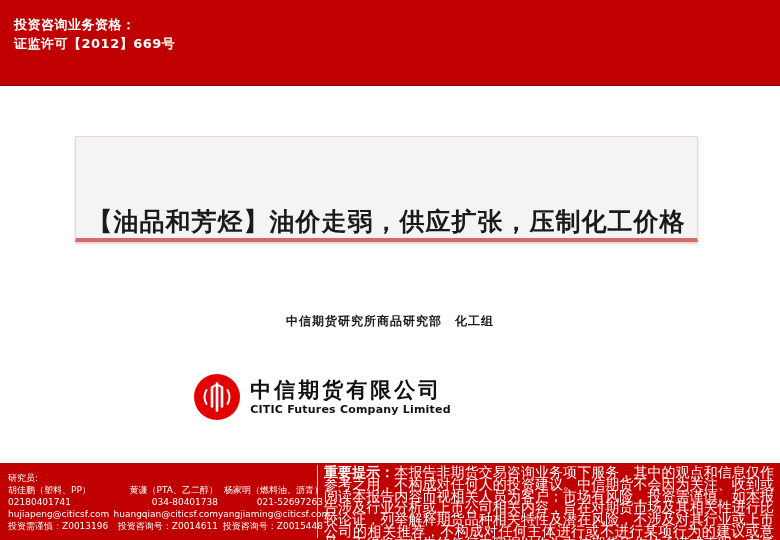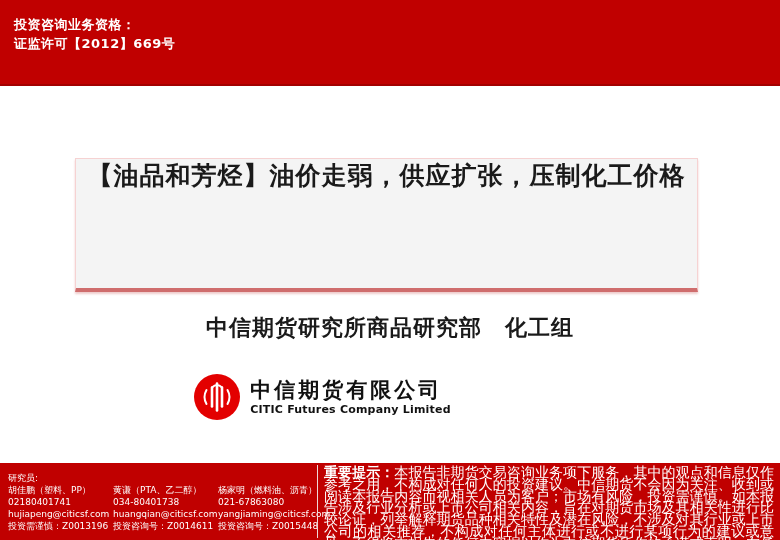--- a/index.html
+++ b/index.html
@@ -6,44 +6,44 @@
   body { background:#ffffff; font-family:"DejaVu Sans","Liberation Sans",sans-serif; }
   .slide { position:relative; width:780px; height:540px; background:#ffffff; overflow:hidden; }
 
   
   .top-banner { position:absolute; top:0; left:0; width:780px; height:86px;
     background:#c00000; border-bottom:2px solid #a30000;
     padding:15px 14px 0 14px; }
   .top-banner .qual-line { color:#ffffff; font-size:13px; font-weight:bold; line-height:19px; letter-spacing:0.5px; }
 
   
-  .title-card { position:absolute; left:75px; top:158px; width:623px; height:134px;
+  .title-card { position:absolute; left:75px; top:136px; width:623px; height:106px;
     background:#f4f4f4; border:1px solid #f6d2d2; border-bottom:4px solid #cf6d6d;
     box-shadow:0 2px 2px rgba(207,109,109,0.35);
-    display:flex; align-items:flex-start; justify-content:center; }
+    display:flex; align-items:flex-end; justify-content:center; }
   .title-card .title { font-size:25px; font-weight:bold; color:#1a1a1a; letter-spacing:1px; white-space:nowrap; }
 
   
   .subtitle { position:absolute; top:313px; left:0; width:780px; text-align:center;
-    font-size:22px; font-weight:bold; color:#1a1a1a; letter-spacing:1px; }
+    font-size:12px; font-weight:bold; color:#1a1a1a; letter-spacing:1px; }
 
   
   .logo-row { position:absolute; top:373px; left:0; width:644px;
     display:flex; justify-content:center; align-items:center; gap:9px; }
   .logo-mark { width:48px; height:48px; flex:0 0 auto; }
   .logo-text { text-align:left; }
   .logo-text .cn { font-size:21px; font-weight:bold; color:#111111; letter-spacing:3px; line-height:25px; }
   .logo-text .en { font-size:11px; font-weight:bold; color:#111111; letter-spacing:0.2px; line-height:13px; }
 
   
   .bottom-banner { position:absolute; left:0; bottom:0; width:780px; height:77px;
     background:#c00000; color:#ffffff; }
   .contacts { position:absolute; left:8px; top:9px; display:flex; }
   .contact-col { width:105px; font-size:9px; line-height:12px; color:#ffffff; }
-  .contact-col.shifted { padding-top:12px; }
+  .contact-col.shifted { padding-top:12px;text-align:right; }
   .v-divider { position:absolute; left:317px; top:2px; bottom:2px; width:1px; background:#f0d6d6; }
   .disclaimer { position:absolute; left:324px; right:6px; top:4px;
     font-size:14px; line-height:11.8px; text-align:justify; color:#ffffff; }
   .disclaimer .disc-label { font-weight:bold; }
 </style>
 </head>
 <body>
 
 <div class="slide">
 
@@ -86,21 +86,21 @@
         <div>投资需谨慎：Z0013196</div>
       </div>
       <div class="contact-col shifted">
         <div>黄谦（PTA、乙二醇）</div>
         <div>034-80401738</div>
         <div>huangqian@citicsf.com</div>
         <div>投资咨询号：Z0014611</div>
       </div>
       <div class="contact-col shifted">
         <div>杨家明（燃料油、沥青）</div>
-        <div>021-67863080</div>
+        <div>021-52697263</div>
         <div>yangjiaming@citicsf.com</div>
         <div>投资咨询号：Z0015448</div>
       </div>
     </div>
     <div class="v-divider"></div>
     <div class="disclaimer">
       <span class="disc-label">重要提示：</span><span>本报告非期货交易咨询业务项下服务，其中的观点和信息仅作参考之用，不构成对任何人的投资建议。中信期货不会因为关注、收到或阅读本报告内容而视相关人员为客户；市场有风险，投资需谨慎。如本报告涉及行业分析或上市公司相关内容，旨在对期货市场及其相关性进行比较论证，列举解释期货品种相关特性及潜在风险，不涉及对其行业或上市公司的相关推荐，不构成对任何主体进行或不进行某项行为的建议或意见，不得将本报告的任何内容据以作为中信期货所作的承诺或声明。在任何情况下，任何主体依据本报告所进行的任何作为或不作为，中信期货不承担任何责任。</span>
     </div>
   </div>
 

